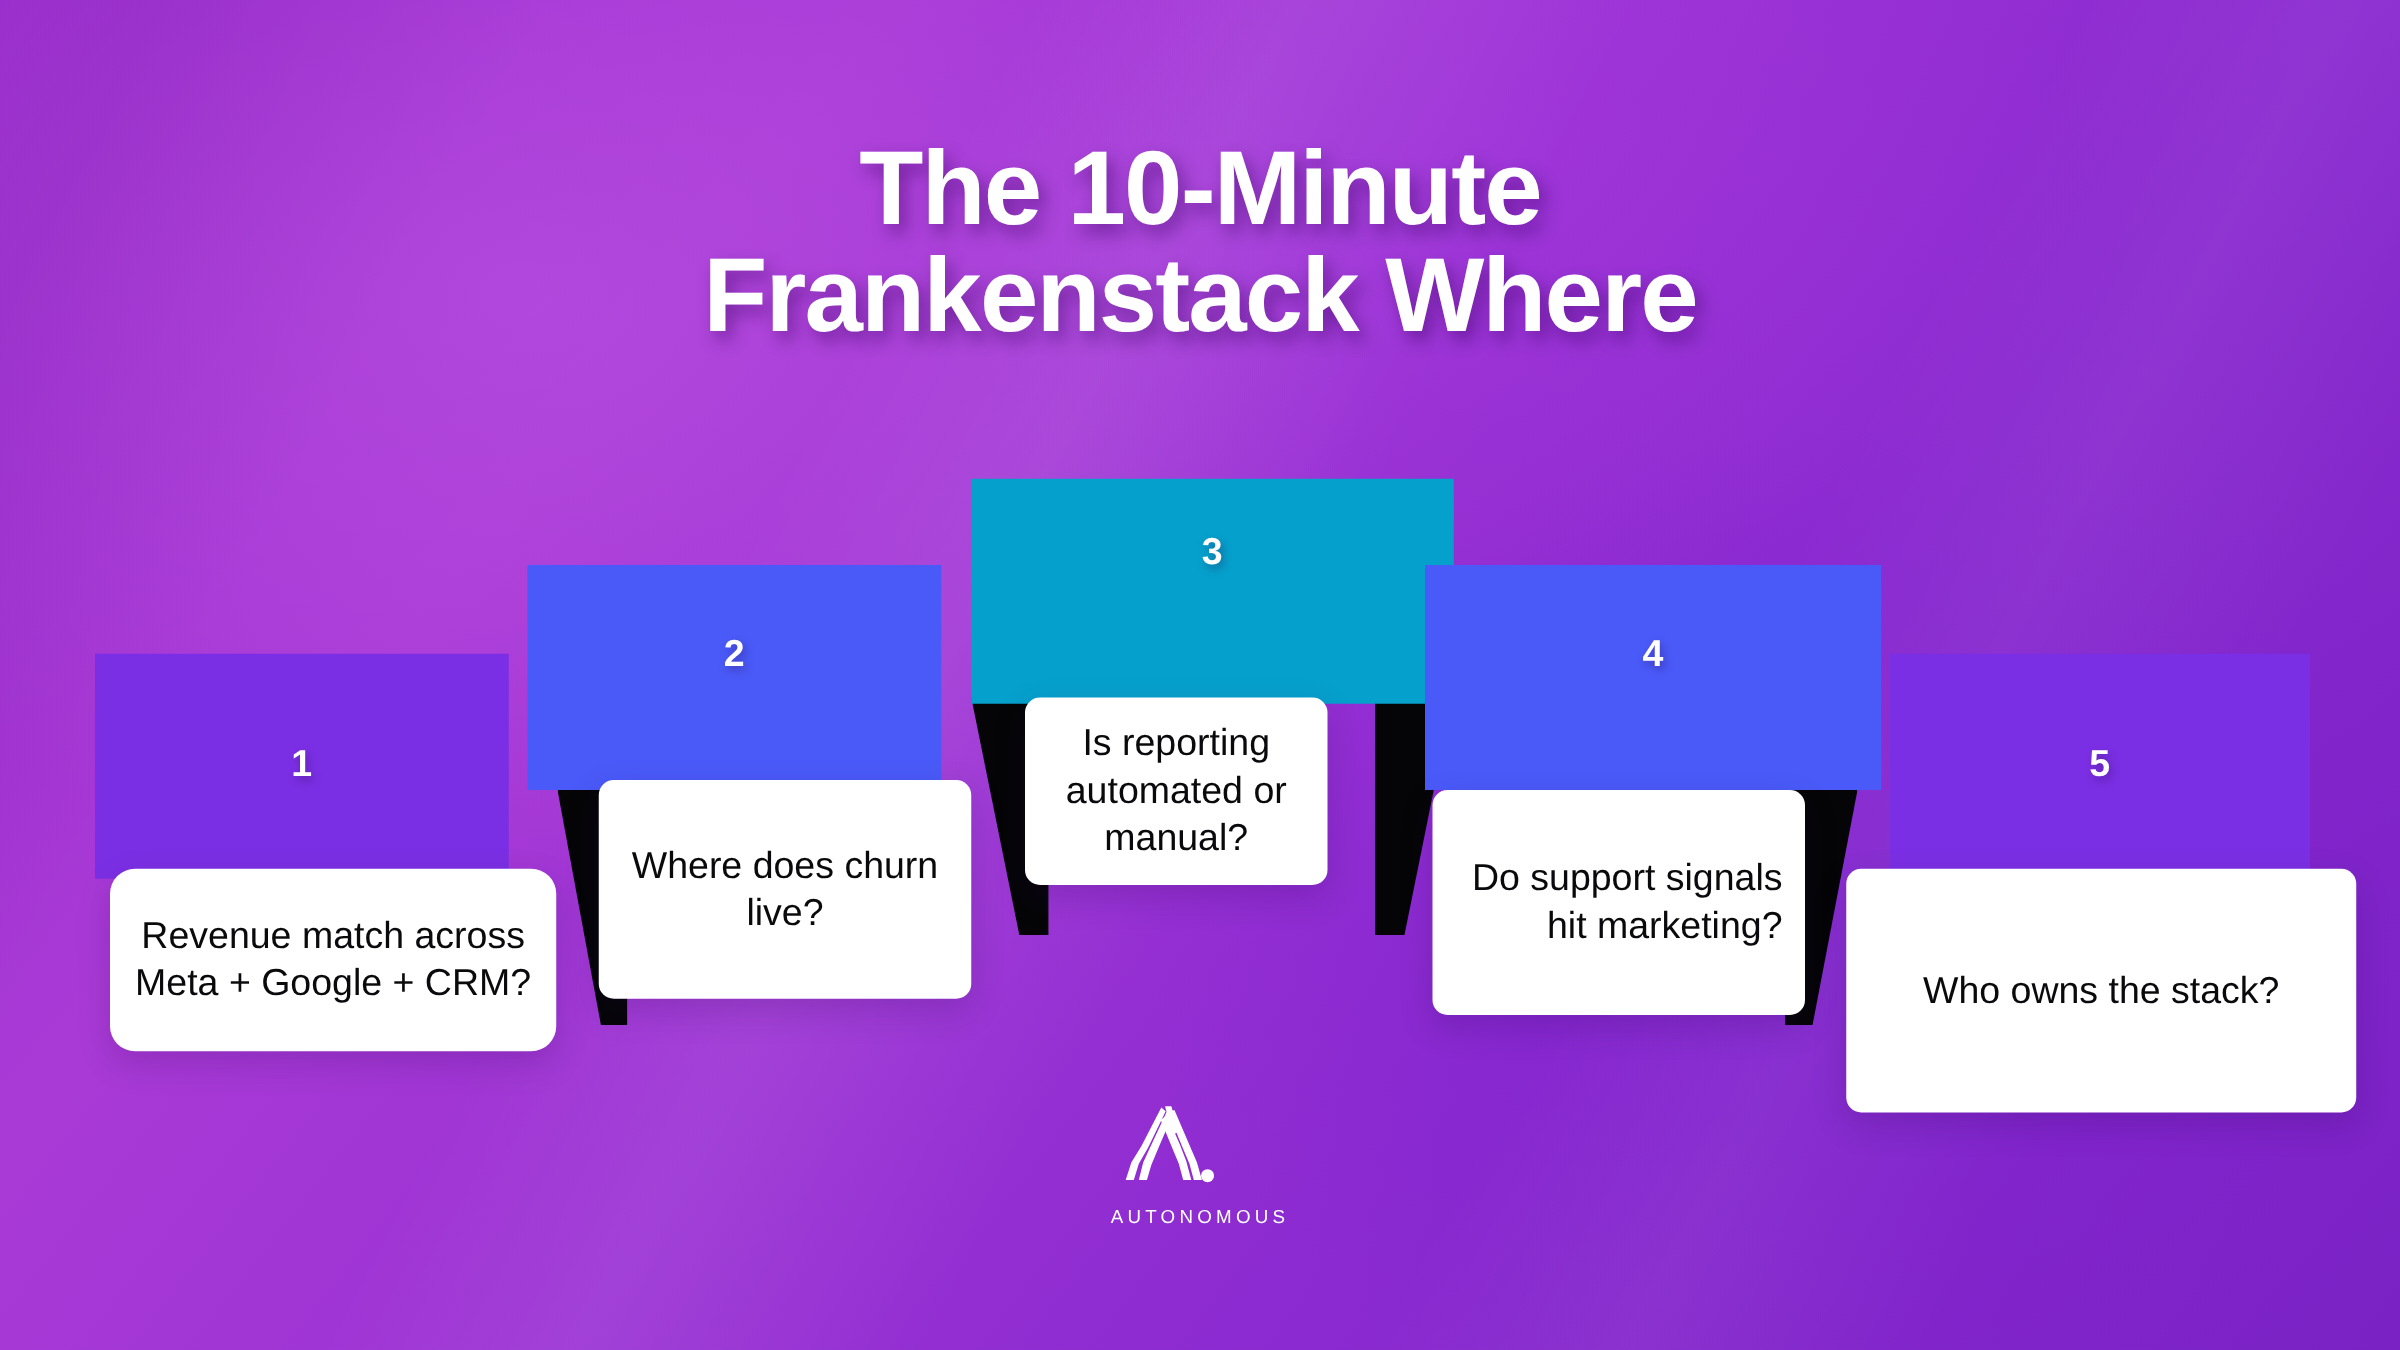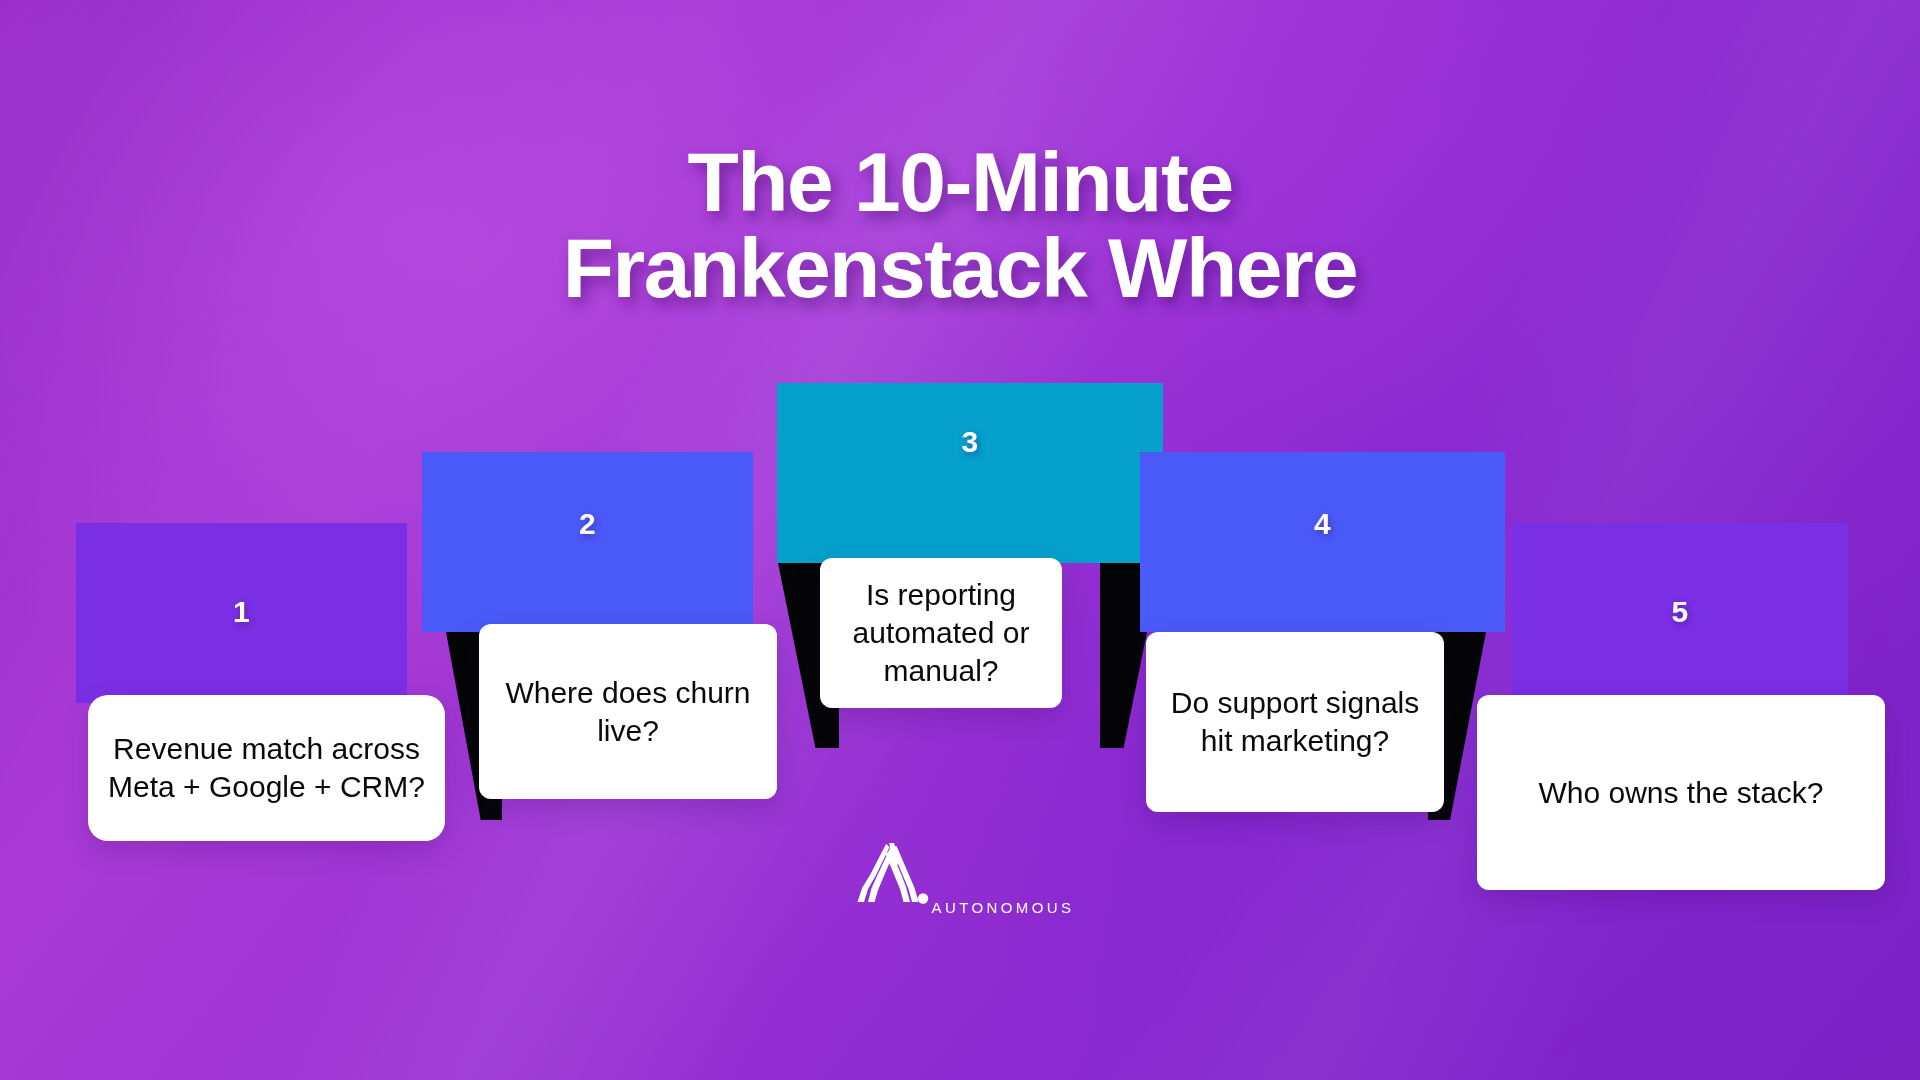--- a/index.html
+++ b/index.html
@@ -39,21 +39,20 @@
     left:0; right:0; top:108px;
     text-align:center;
     color:#ffffff;
     font-family:"Liberation Sans", sans-serif;
     font-weight:bold;
     font-size:84px;
     line-height:1.02;
     letter-spacing:-1.5px;
     text-shadow:5px 7px 14px rgba(52,0,92,0.45);
     z-index:40;
-    margin-top:32px;
   }
   #title .ln { display:block; }
 
   
   #steps {
     position:absolute;
     left:0; top:0;
     width:1920px; height:1080px;
   }
 
@@ -115,35 +114,35 @@
 
   
   #step-3 .plate { left:777px; top:383px; width:386px; height:180px; padding-top:42px; }
   #step-3 .wedge.left  { left:777px;  top:558px; width:62px; height:190px; }
   #step-3 .wedge.right { left:1100px; top:558px; width:62px; height:190px; }
   #step-3 .card  { left:820px;  top:558px; width:242px; height:150px; }
 
   
   #step-4 .plate { left:1140px; top:452px; width:365px; height:180px; padding-top:55px; }
   #step-4 .wedge { left:1428px; top:632px; width:58px; height:188px; }
-  #step-4 .card  { left:1146px; top:632px; width:298px; height:180px; }
+  #step-4 .card  { left:1146px; top:632px; width:298px; height:180px;text-align:right; }
 
   
   #step-5 .plate { left:1512px; top:523px; width:336px; height:180px; padding-top:72px; }
   #step-5 .card  { left:1477px; top:695px; width:408px; height:195px; }
 
   
   #logo {
     position:absolute;
     left:50%;
     transform:translateX(-50%);
-    top:842px;
+    top:884px;
     display:flex;
-    flex-direction:row;
-    align-items:flex-end;
+    flex-direction:column;
+    align-items:flex-start;
     z-index:40;
   }
   #logo-mark { display:block; }
   #logo-word {
     margin-top:7px;
     color:#ffffff;
     font-family:"Liberation Sans", sans-serif;
     font-size:15px;
     font-weight:normal;
     letter-spacing:3.4px;

